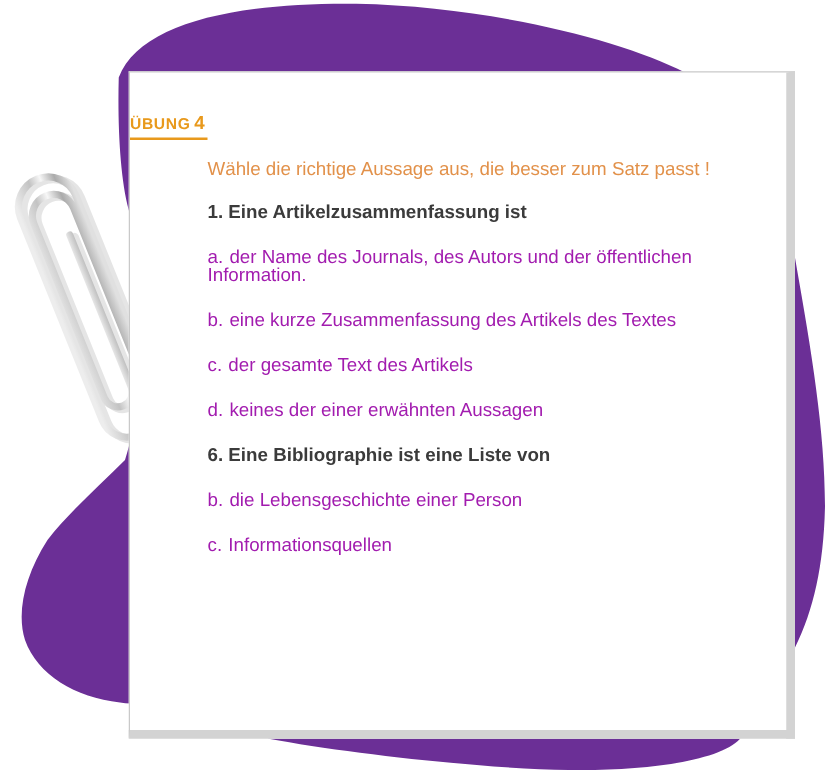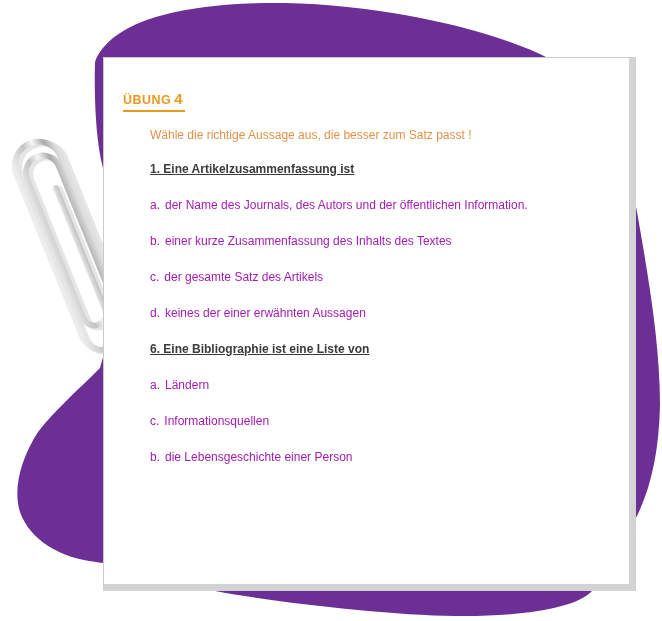--- a/index.html
+++ b/index.html
@@ -15,32 +15,32 @@
 
   .card {
     position:absolute; left:103px; top:57px;
     width:525px; height:526px; background:#ffffff;
     border-style:solid;
     border-color:#c9c9c9 #d3d3d3 #d3d3d3 #c9c9c9;
     border-width:1px 7px 7px 1px;
   }
 
   .heading {
-    position:absolute; left:19px; top:32px;
+    position:absolute; left:0; top:32px;
     display:inline-block;
     color:#E8991C; font-weight:bold; font-size:12.5px; letter-spacing:.5px;
     border-bottom:2px solid #E8991C; padding-bottom:3px; padding-right:2px;text-align:right;
   }
   .heading .h-num { font-size:15px; margin-left:3px; letter-spacing:0; }
 
   .content { position:absolute; left:46px; top:70px; width:468px; }
-  .content p { margin:0 0 21px 0; font-size:12px; line-height:15px; }
+  .content p { margin:0 0 21px 16px; font-size:15px; line-height:15px; }
 
   .instruction { color:#E2914A; margin-bottom:19px !important; }
-  .q-title     { color:#3b3b3b; font-weight:bold;text-decoration:underline; }
+  .q-title     { color:#3b3b3b; font-weight:bold; }
   .opt         { color:#a21caf; }
   .opt .opt-key { margin-right:5px; }
 </style>
 </head>
 <body>
 
 <div class="scene">
 
   <svg class="blob" width="662" height="621" viewBox="0 0 662 621" aria-hidden="true">
     <path fill="#6B2F96" d="
@@ -107,36 +107,33 @@
     <div class="content">
 
       <p class="instruction">Wähle die richtige Aussage aus, die besser zum Satz passt !</p>
 
       <p class="q-title">1. Eine Artikelzusammenfassung ist</p>
 
       <p class="opt">
         <span class="opt-key">a.</span><span>der Name des Journals, des Autors und der öffentlichen Information.</span>
       </p>
       <p class="opt">
-        <span class="opt-key">b.</span><span>einer kurze Zusammenfassung des Inhalts des Textes</span>
+        <span class="opt-key">b.</span><span>eine kurze Zusammenfassung des Artikels des Textes</span>
       </p>
       <p class="opt">
-        <span class="opt-key">c.</span><span>der gesamte Satz des Artikels</span>
+        <span class="opt-key">c.</span><span>der gesamte Text des Artikels</span>
       </p>
       <p class="opt">
         <span class="opt-key">d.</span><span>keines der einer erwähnten Aussagen</span>
       </p>
 
       <p class="q-title">6. Eine Bibliographie ist eine Liste von</p>
 
       <p class="opt">
-        <span class="opt-key">a.</span><span>Ländern</span>
+        <span class="opt-key">b.</span><span>die Lebensgeschichte einer Person</span>
       </p>
       <p class="opt">
         <span class="opt-key">c.</span><span>Informationsquellen</span>
-      </p>
-      <p class="opt">
-        <span class="opt-key">b.</span><span>die Lebensgeschichte einer Person</span>
       </p>
 
     </div>
   </div>
 </div>
 
 </body></html>

